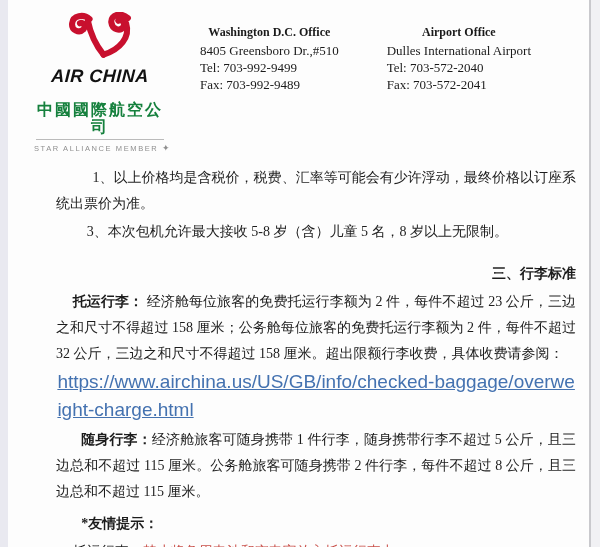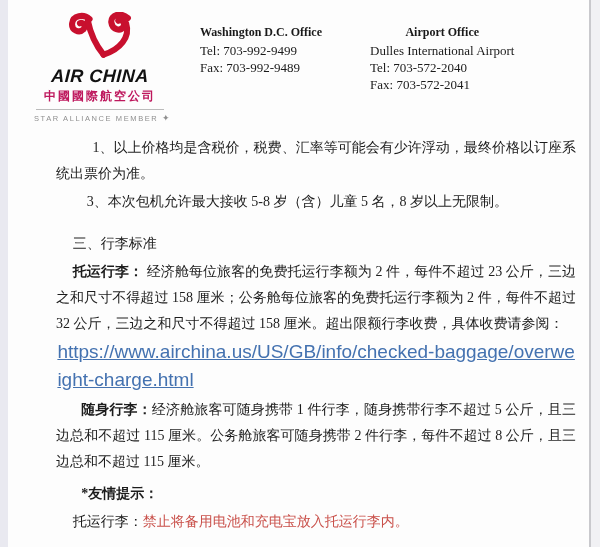--- a/index.html
+++ b/index.html
@@ -37,25 +37,25 @@
     font-weight: bold;
     font-style: italic;
     font-size: 18px;
     letter-spacing: 0.5px;
     color: #111;
     line-height: 20px;
     transform: skewX(-3deg);
   }
   .brand-cn {
     font-weight: bold;
-    font-size: 12px;
+    font-size: 16px;
     letter-spacing: 2px;
-    color: #be185d;
+    color: #15803d;
     line-height: 17px;
-    margin-top: 2px;
+    margin-top: 15px;
   }
   .alliance-rule {
     border: none;
     border-top: 1px solid #bbb;
     margin: 4px 2px 3px;
   }
   .alliance {
     font-family: "Liberation Sans", "DejaVu Sans", sans-serif;
     font-size: 7.5px;
     letter-spacing: 1.6px;
@@ -84,23 +84,23 @@
     font-size: 14px;
     line-height: 26px;
     text-align: justify;
   }
   .content p { margin: 0 0 2px; }
   .indent-1 { text-indent: 2.6em; }
   .indent-2 { text-indent: 2.2em; }
   .indent-3 { text-indent: 1.2em; }
   .indent-4 { text-indent: 1.8em; }
   .sec-heading {
-    font-weight: normal;
+    font-weight: bold;
     margin: 16px 0 2px 1.2em !important;
-    text-align: left;
+    text-align: right;
   }
   .tips-heading {
     font-weight: bold;
     margin: 6px 0 2px 1.8em !important;
     text-align: left;
   }
   .tip-line { margin-left: 1.2em !important; text-align: left; }
   .bold { font-weight: bold; }
   .red-warning { color: #c9504a; }
   .doc-link {
@@ -129,20 +129,21 @@
       </g>
     </svg>
     <div class="brand-en">AIR CHINA</div>
     <div class="brand-cn">中國國際航空公司</div>
     <hr class="alliance-rule">
     <div class="alliance"><span>STAR ALLIANCE MEMBER</span> <span class="star">✦</span></div>
   </div>
 
   <div class="office office-dc">
     <div class="office-title">Washington D.C. Office</div>
+    <div>8405 Greensboro Dr.,#510</div>
     <div>Tel:  703-992-9499</div>
     <div>Fax: 703-992-9489</div>
   </div>
 
   <div class="office office-airport">
     <div class="office-title">Airport Office</div>
     <div>Dulles International Airport</div>
     <div>Tel: 703-572-2040</div>
     <div>Fax: 703-572-2041</div>
   </div>

